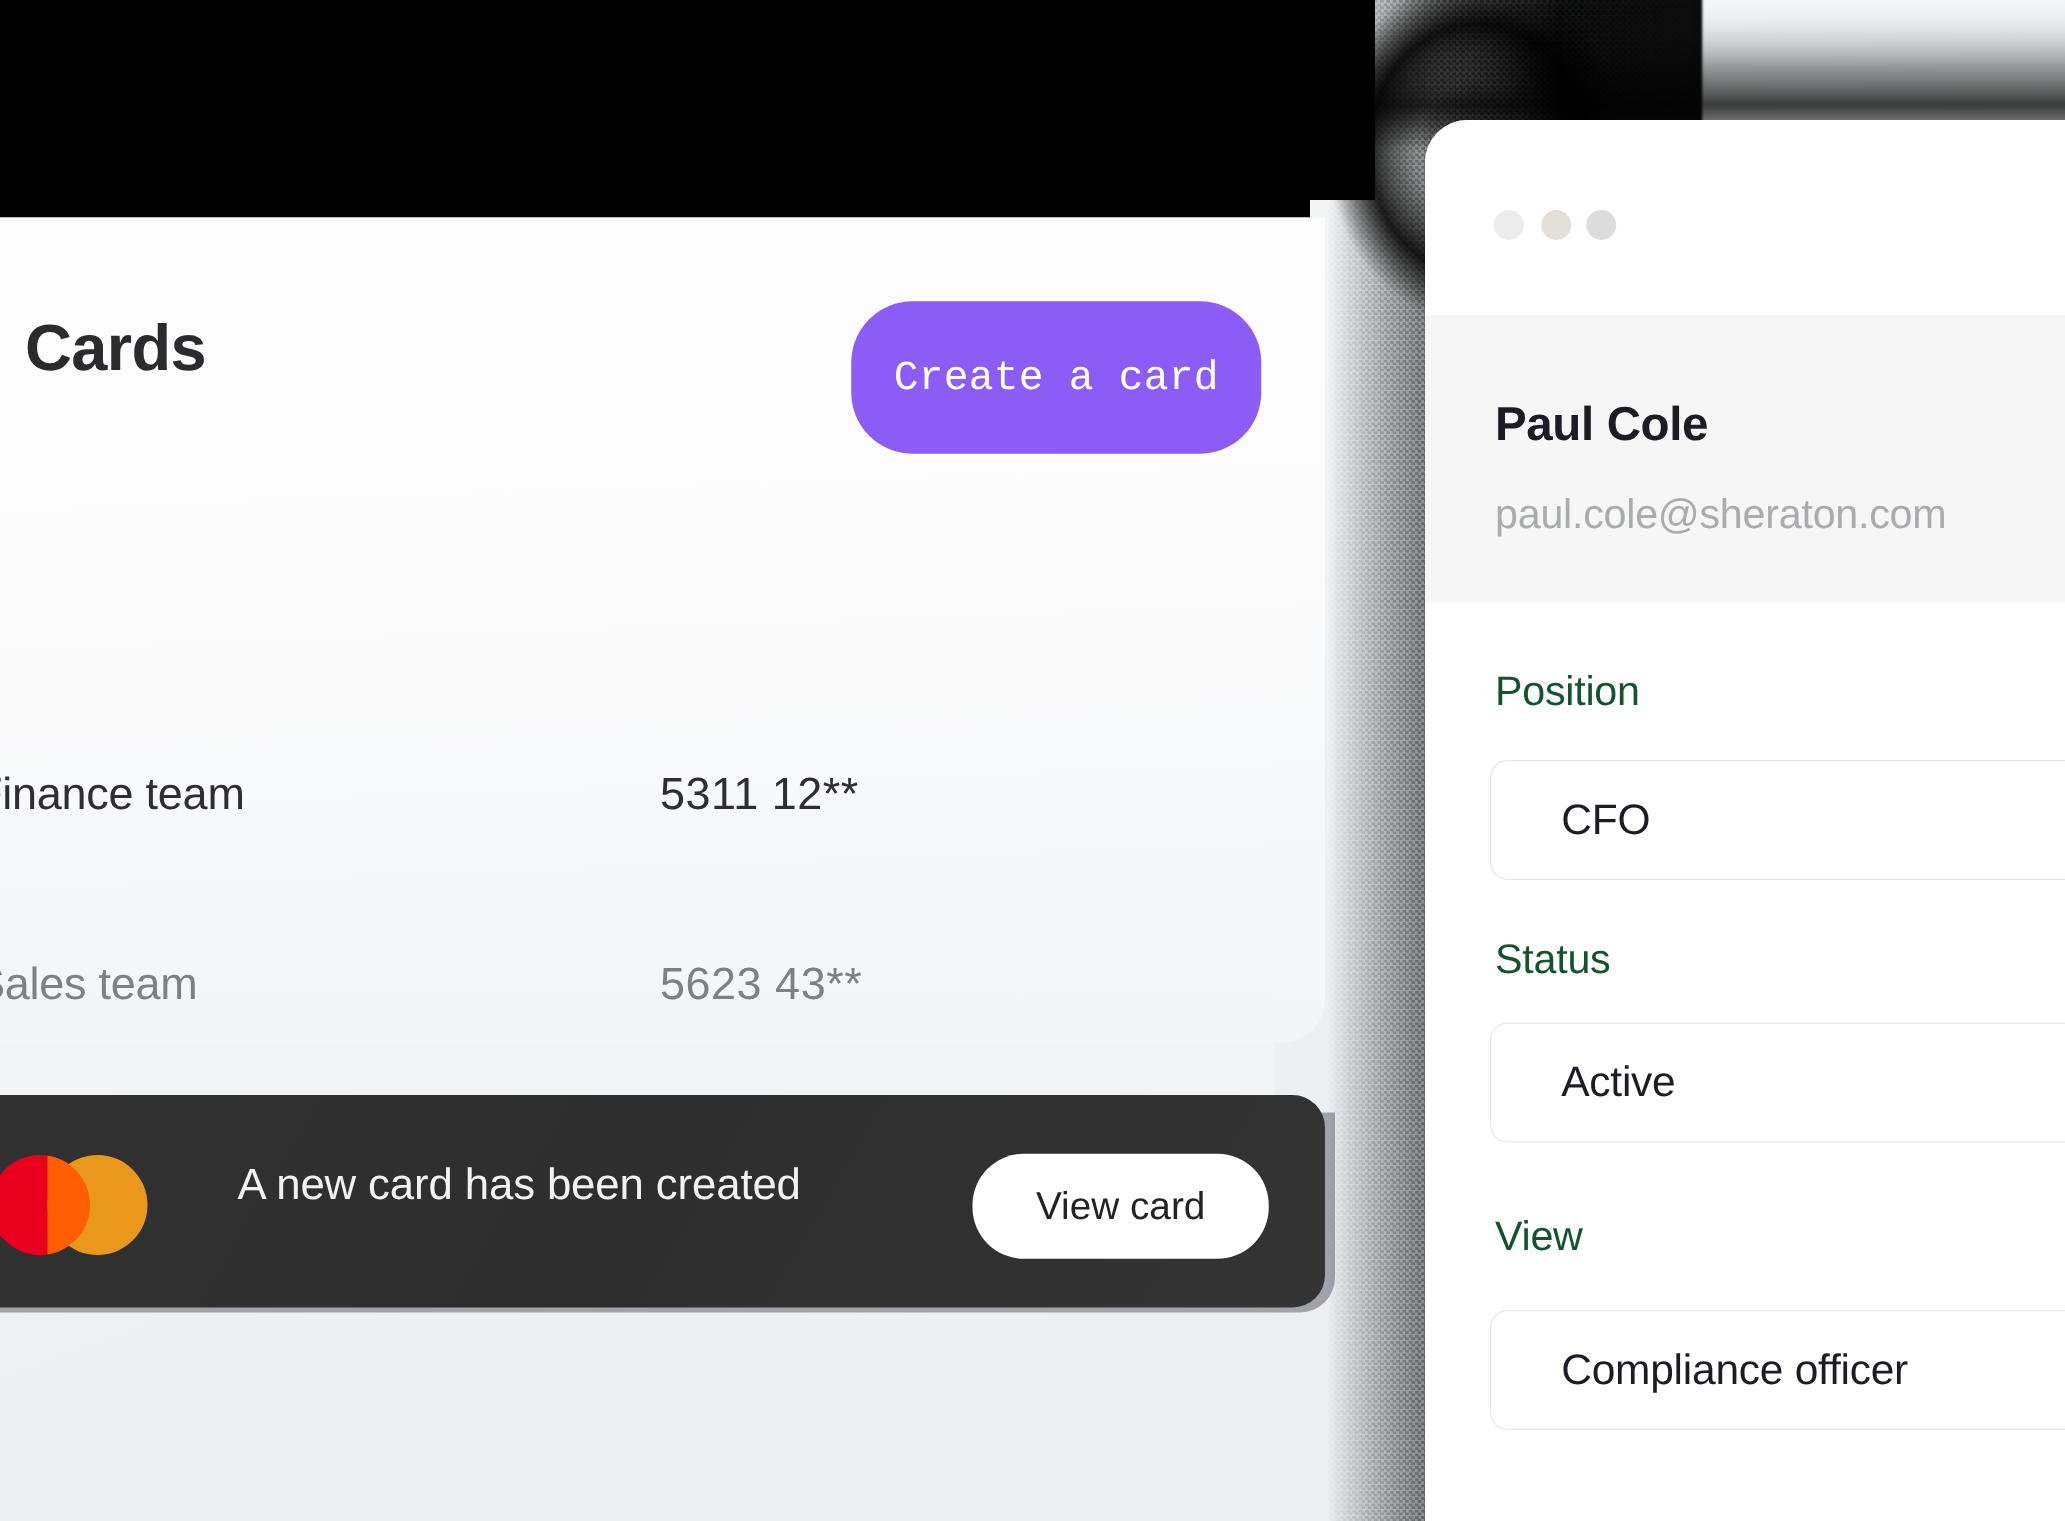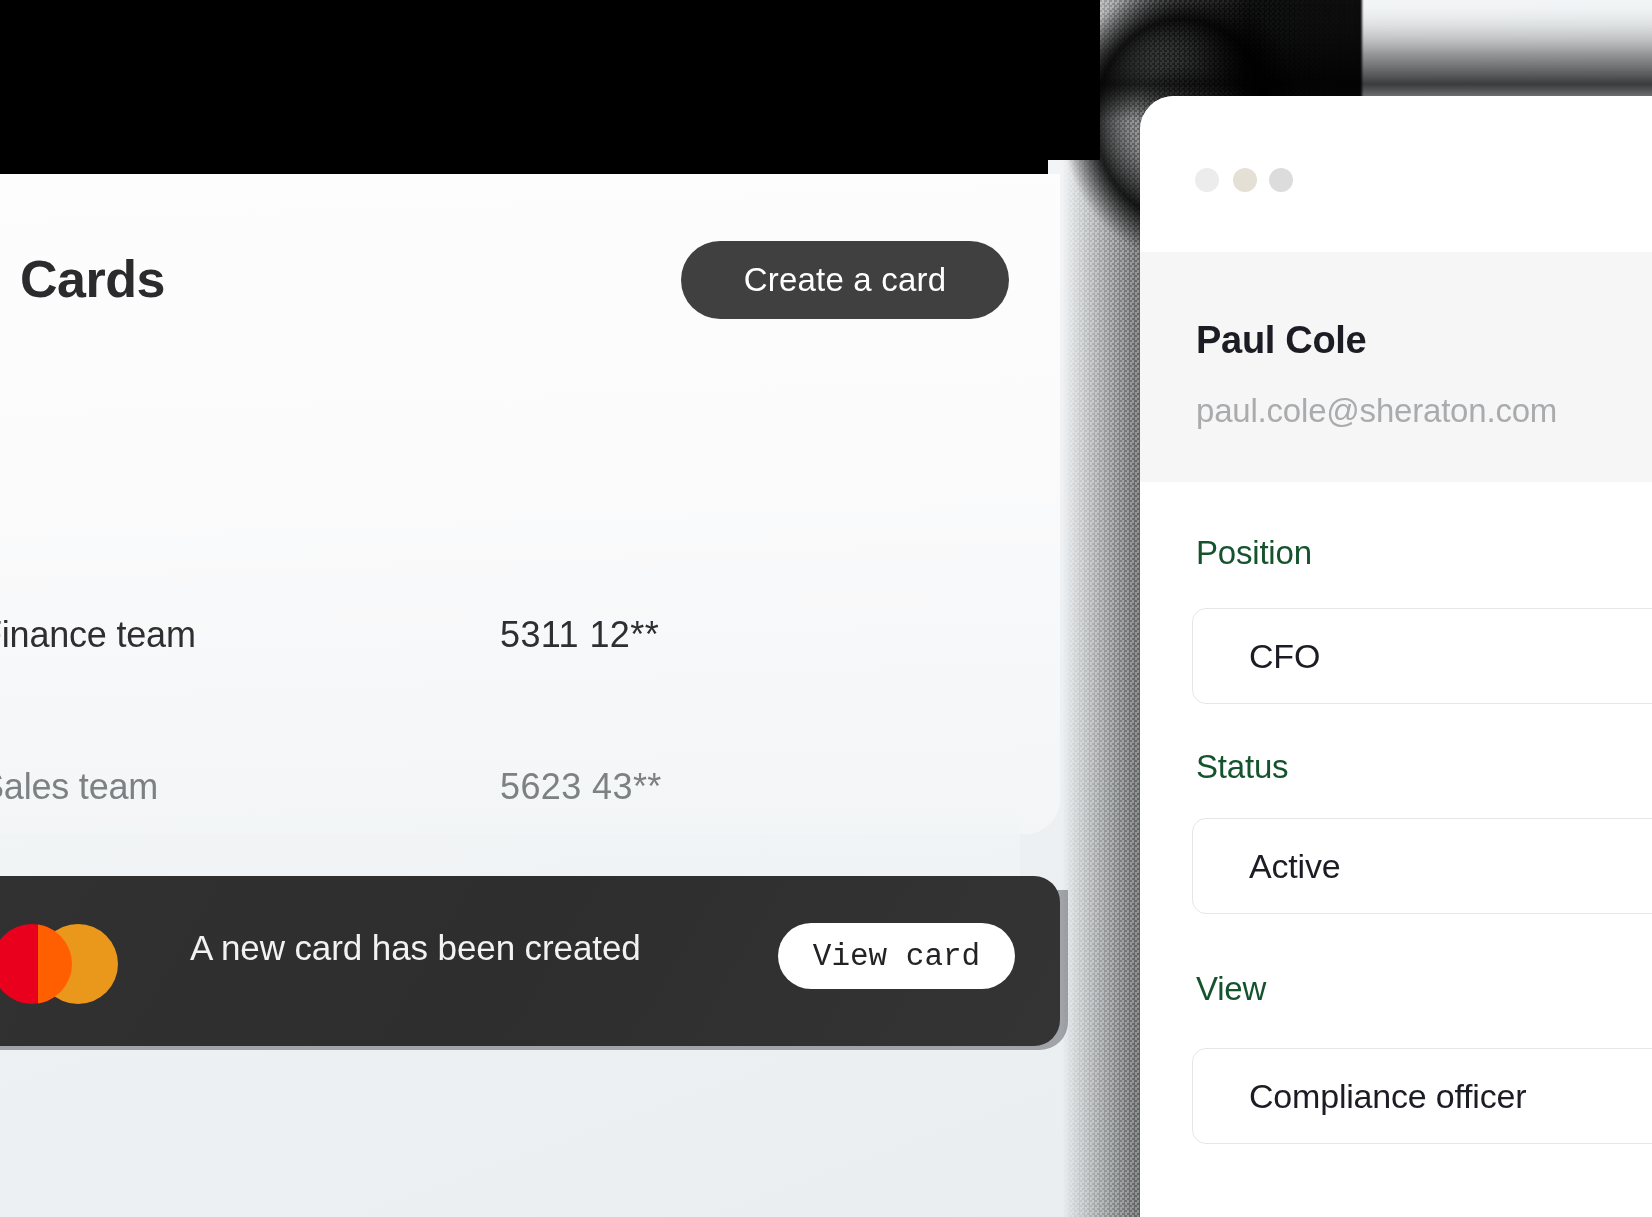--- a/index.html
+++ b/index.html
@@ -53,26 +53,26 @@
     left: 20px; top: 253px;
     font-size: 52px;
     font-weight: 700;
     color: #2b2b2e;
     letter-spacing: -0.5px;
     line-height: 1;
   }
   .create-card-btn {
     position: absolute;
     left: 681px; top: 241px;
-    width: 328px; height: 78px;
+    width: 328px; height: 122px;
     border: none;
     border-radius: 49px;
-    background: #404040;
+    background: #8b5cf6;
     color: #ffffff;
-    font-family: Liberation Sans, sans-serif;
+    font-family: Liberation Mono, monospace;
     font-size: 33px;
     font-weight: 400;
     letter-spacing: 0.2px;
     cursor: pointer;
     padding: 0;
   }
 
   
   .card-list {
     position: absolute;
@@ -85,21 +85,21 @@
   }
   .card-row .label {
     position: absolute;
     left: 20px;
     top: 20px;
     font-size: 36px;
     letter-spacing: -0.2px;
   }
   .card-row .number {
     position: absolute;
-    left: 540px;
+    left: 568px;
     top: 20px;
     font-size: 36px;
     letter-spacing: 0.4px;
   }
   .row-0 .label, .row-0 .number { color: #2f2f33; }
   .row-1 .label, .row-1 .number { color: #7e8184; }
   .row-2 .label, .row-2 .number { color: #c7cacd; }
 
   .row-1 { background: linear-gradient(180deg, rgba(245,247,248,0.55) 0%, rgba(241,244,246,0.85) 100%); }
   .row-2 { background: linear-gradient(180deg, rgba(240,243,245,0.8) 0%, rgba(236,240,242,0.95) 100%); }
@@ -155,26 +155,26 @@
     position: absolute;
     left: 186px; top: 52px;
     font-size: 35px;
     color: #f2f2f2;
     letter-spacing: -0.1px;
     margin-left: 44px;
   }
   .view-card-btn {
     position: absolute;
     left: 818px; top: 47px;
-    width: 237px; height: 66px;
+    width: 237px; height: 84px;
     border: none;
     border-radius: 41px;
     background: #ffffff;
     color: #232326;
-    font-family: Liberation Mono, monospace;
+    font-family: Liberation Sans, sans-serif;
     font-size: 31px;
     cursor: pointer;
     padding: 0;
   }
 
   
   .right-shadow {
     position: absolute;
     left: 1062px; top: -30px;
     width: 300px; height: 1260px;

